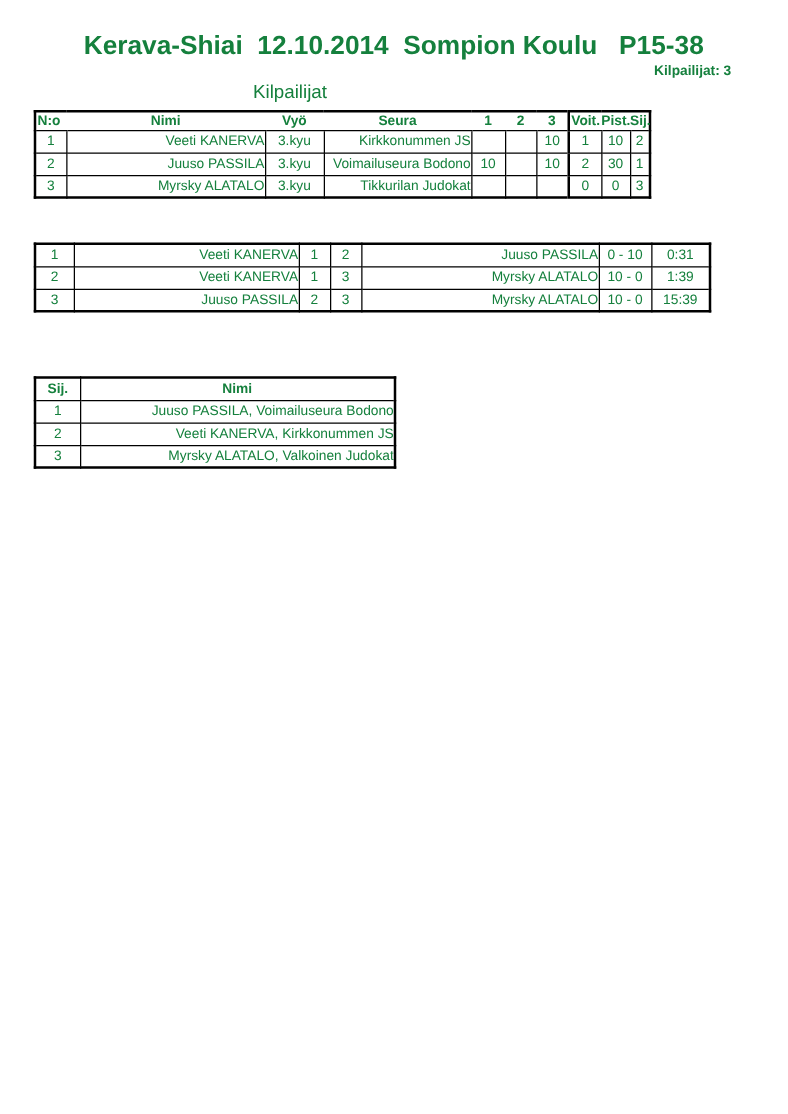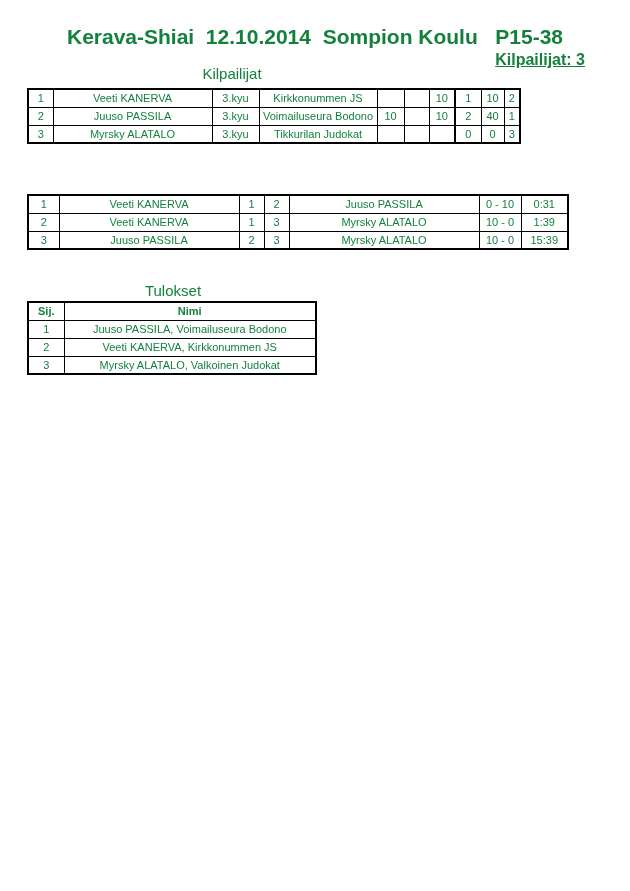--- a/index.html
+++ b/index.html
@@ -16,23 +16,22 @@
     position: absolute;
     top: 25px; left: 0; width: 630px;
     text-align: center;
     font-size: 21px;
     font-weight: bold;
     white-space: pre;
   }
   .count-label {
     position: absolute;
     top: 51px; right: 43px;
-    font-size: 16px;
+    font-size: 11px;
     font-weight: bold;
-    text-decoration: underline;
   }
   .sec-heading {
     position: absolute;
     font-size: 15px;
     font-weight: normal;
     text-align: center;
     white-space: nowrap;
   }
   #h-kilpailijat { top: 65px;  left: 27px; width: 410px; }
   #h-ottelut     { top: 176px; left: 27px; width: 520px; }
@@ -61,21 +60,21 @@
   tr.hdr { height: 15px; }
   tr.row { height: 18px; }
   #t-tulokset tr.hdr { height: 18px; }
 
   
   th.nb { border-left: none; border-right: none; }
   
   th.thick, td.thick { border-left: 2px solid #000000; }
 
   .c  { text-align: center; }
-  .l  { text-align: center; padding-left: 0; }
+  .l  { text-align: right; padding-left: 0; }
   .hl { text-align: left; padding-left: 1px; }
 </style>
 </head>
 <body>
 
 <div class="page">
 
   <div class="doc-title">Kerava-Shiai  12.10.2014  Sompion Koulu   P15-38</div>
   <div class="count-label">Kilpailijat: 3</div>
 
@@ -88,20 +87,32 @@
         <col style="width:47px">
         <col style="width:118px">
       <col style="width:27px">
         <col style="width:25px">
         <col style="width:26px">
       <col style="width:26px">
         <col style="width:23px">
         <col style="width:16px">
     </colgroup>
     <tbody>
+        <tr class="hdr">
+      <th class="nb hl">N:o</th>
+      <th class="nb c">Nimi</th>
+      <th class="nb c">Vyö</th>
+      <th class="nb c">Seura</th>
+      <th class="nb c">1</th>
+      <th class="nb c">2</th>
+      <th class="nb c">3</th>
+      <th class="nb c thick">Voit.</th>
+      <th class="nb c">Pist.</th>
+      <th class="nb c">Sij.</th>
+    </tr>
     <tr class="row">
       <td class="c">1</td>
       <td class="l">Veeti KANERVA</td>
       <td class="c">3.kyu</td>
       <td class="l">Kirkkonummen JS</td>
       <td class="c"></td>
       <td class="c"></td>
       <td class="c">10</td>
       <td class="c thick">1</td>
       <td class="c">10</td>
@@ -109,21 +120,21 @@
     </tr>
     <tr class="row">
       <td class="c">2</td>
       <td class="l">Juuso PASSILA</td>
       <td class="c">3.kyu</td>
       <td class="l">Voimailuseura Bodono</td>
       <td class="c">10</td>
       <td class="c"></td>
       <td class="c">10</td>
       <td class="c thick">2</td>
-      <td class="c">40</td>
+      <td class="c">30</td>
       <td class="c">1</td>
     </tr>
     <tr class="row">
       <td class="c">3</td>
       <td class="l">Myrsky ALATALO</td>
       <td class="c">3.kyu</td>
       <td class="l">Tikkurilan Judokat</td>
       <td class="c"></td>
       <td class="c"></td>
       <td class="c"></td>
@@ -169,21 +180,20 @@
       <td class="l">Juuso PASSILA</td>
       <td class="c">2</td>
       <td class="c">3</td>
       <td class="l">Myrsky ALATALO</td>
       <td class="c">10 - 0</td>
       <td class="c">15:39</td>
     </tr>
   </tbody>
     </table>
 
-  <div class="sec-heading" id="h-tulokset">Tulokset</div>
 
   <table id="t-tulokset">
     <colgroup>
       <col style="width:36px">
         <col style="width:252px">
     </colgroup>
     <tbody>
         <tr class="hdr">
       <th class="c">Sij.</th>
       <th class="c">Nimi</th>

